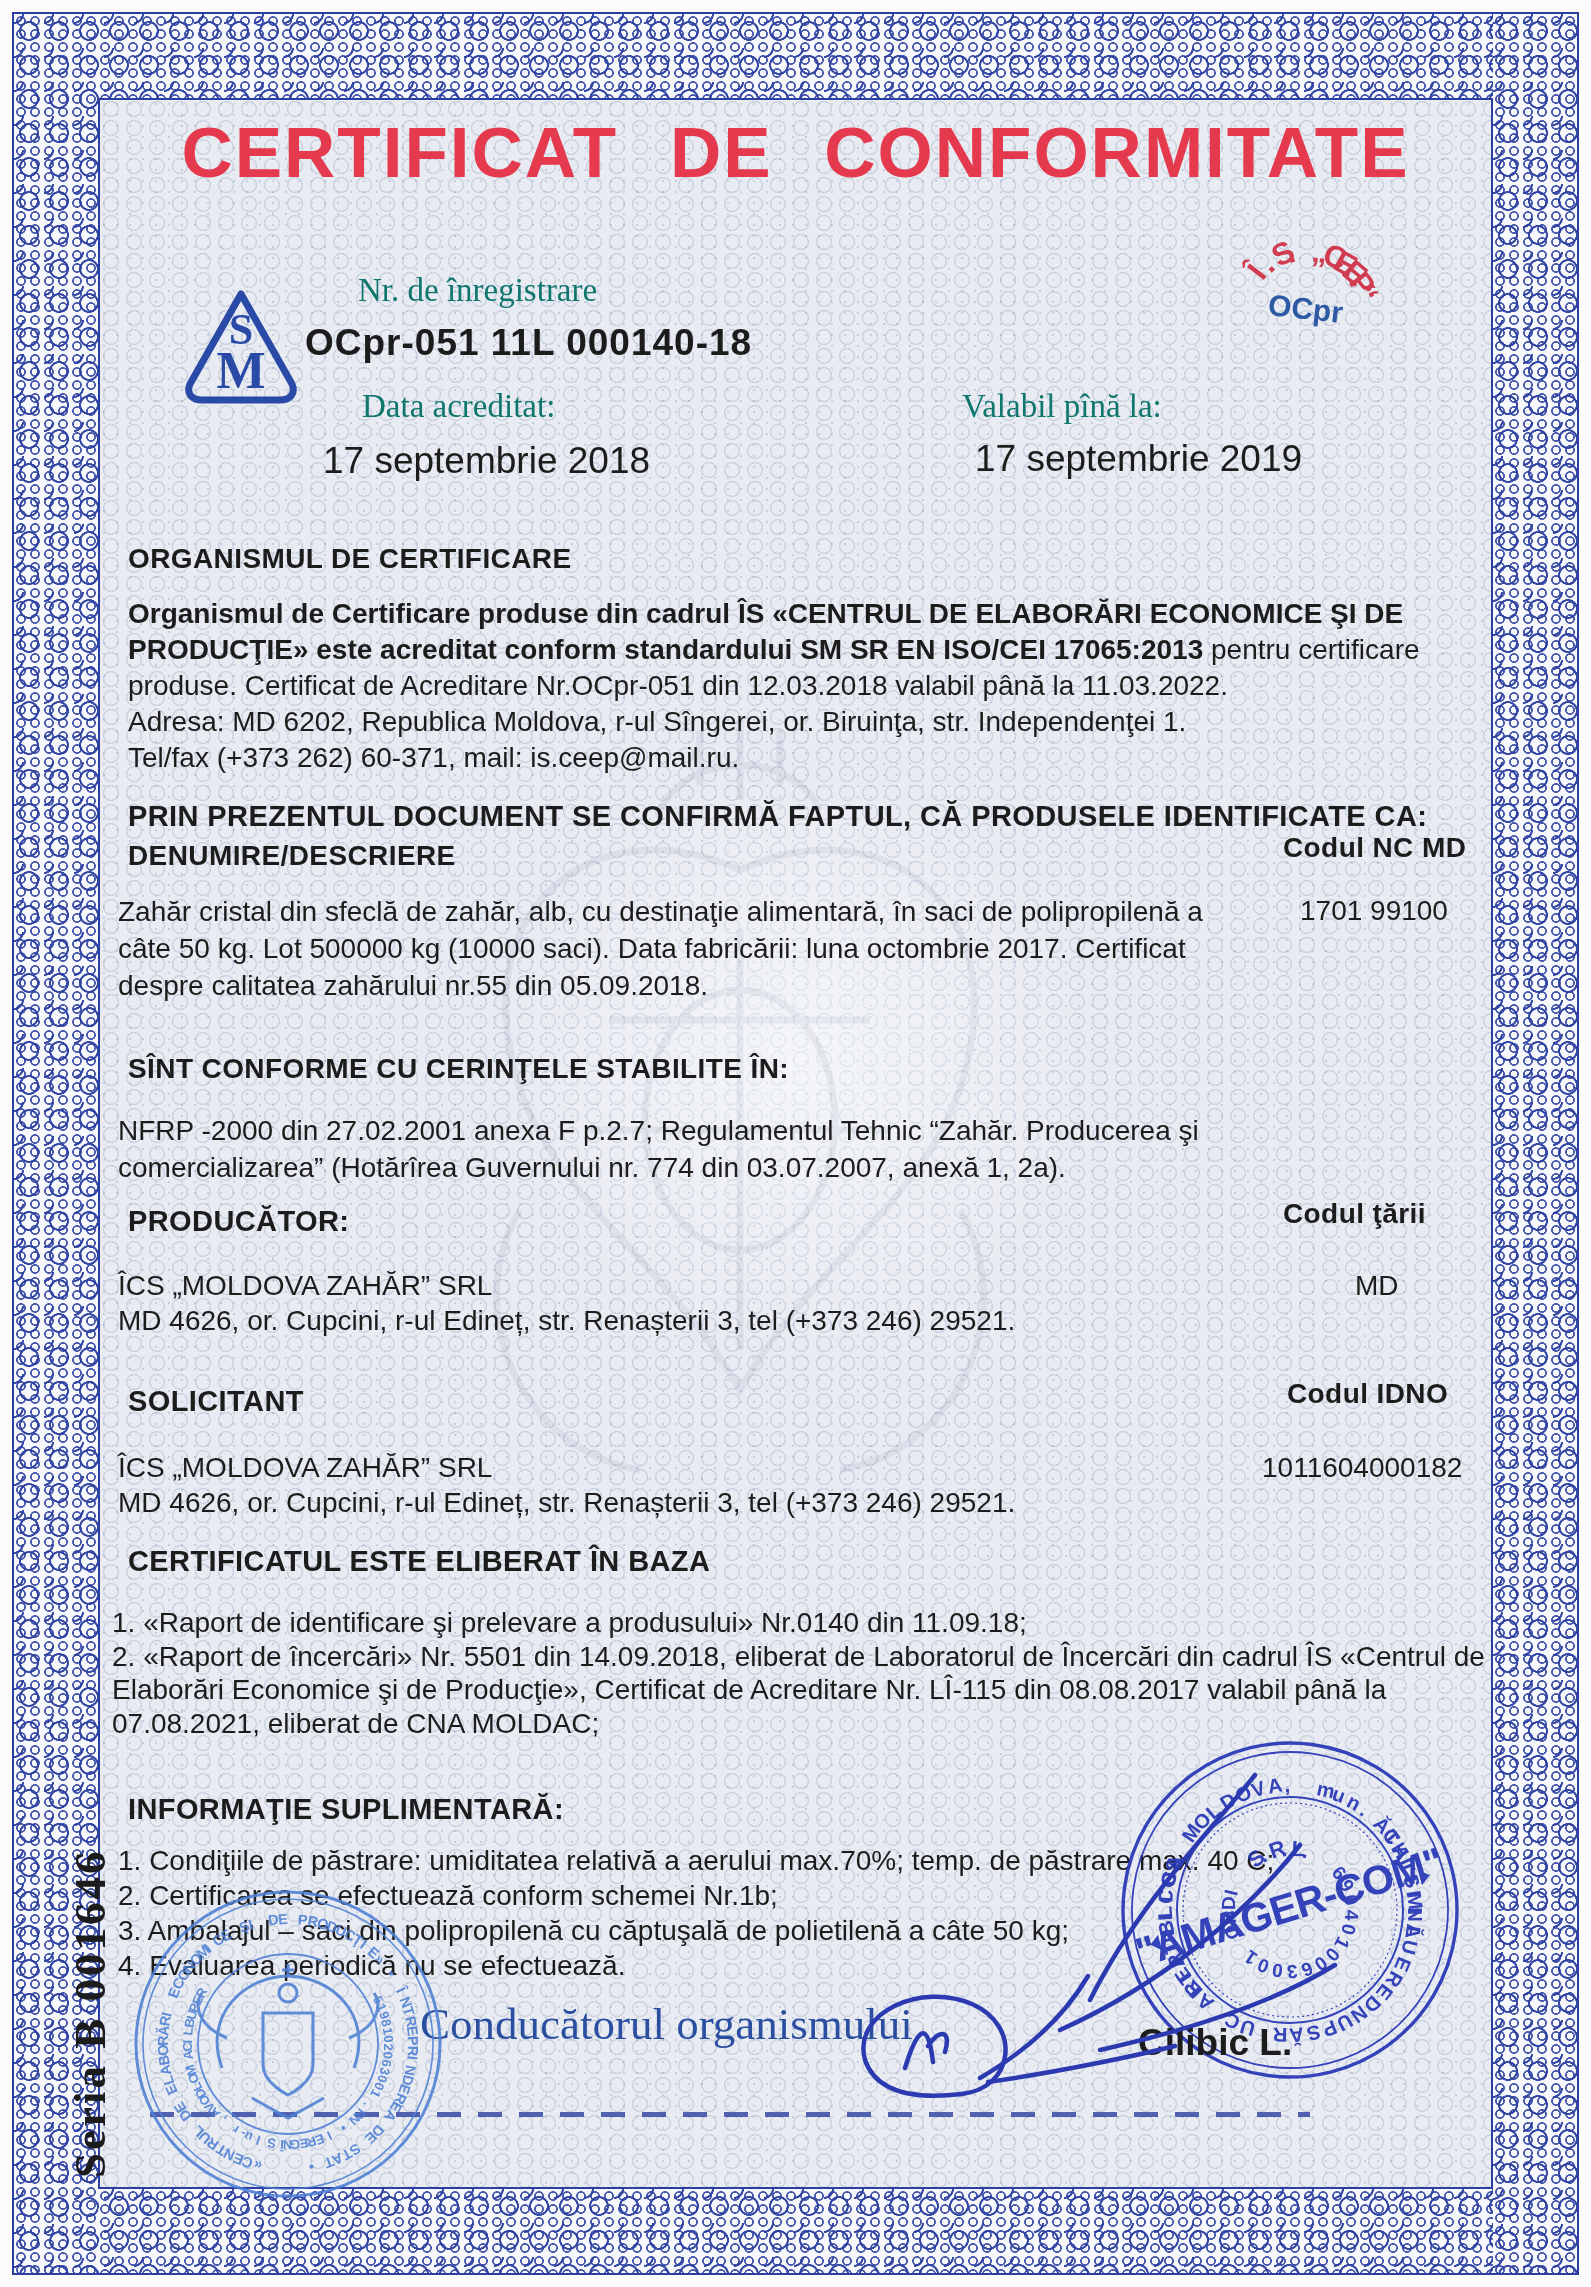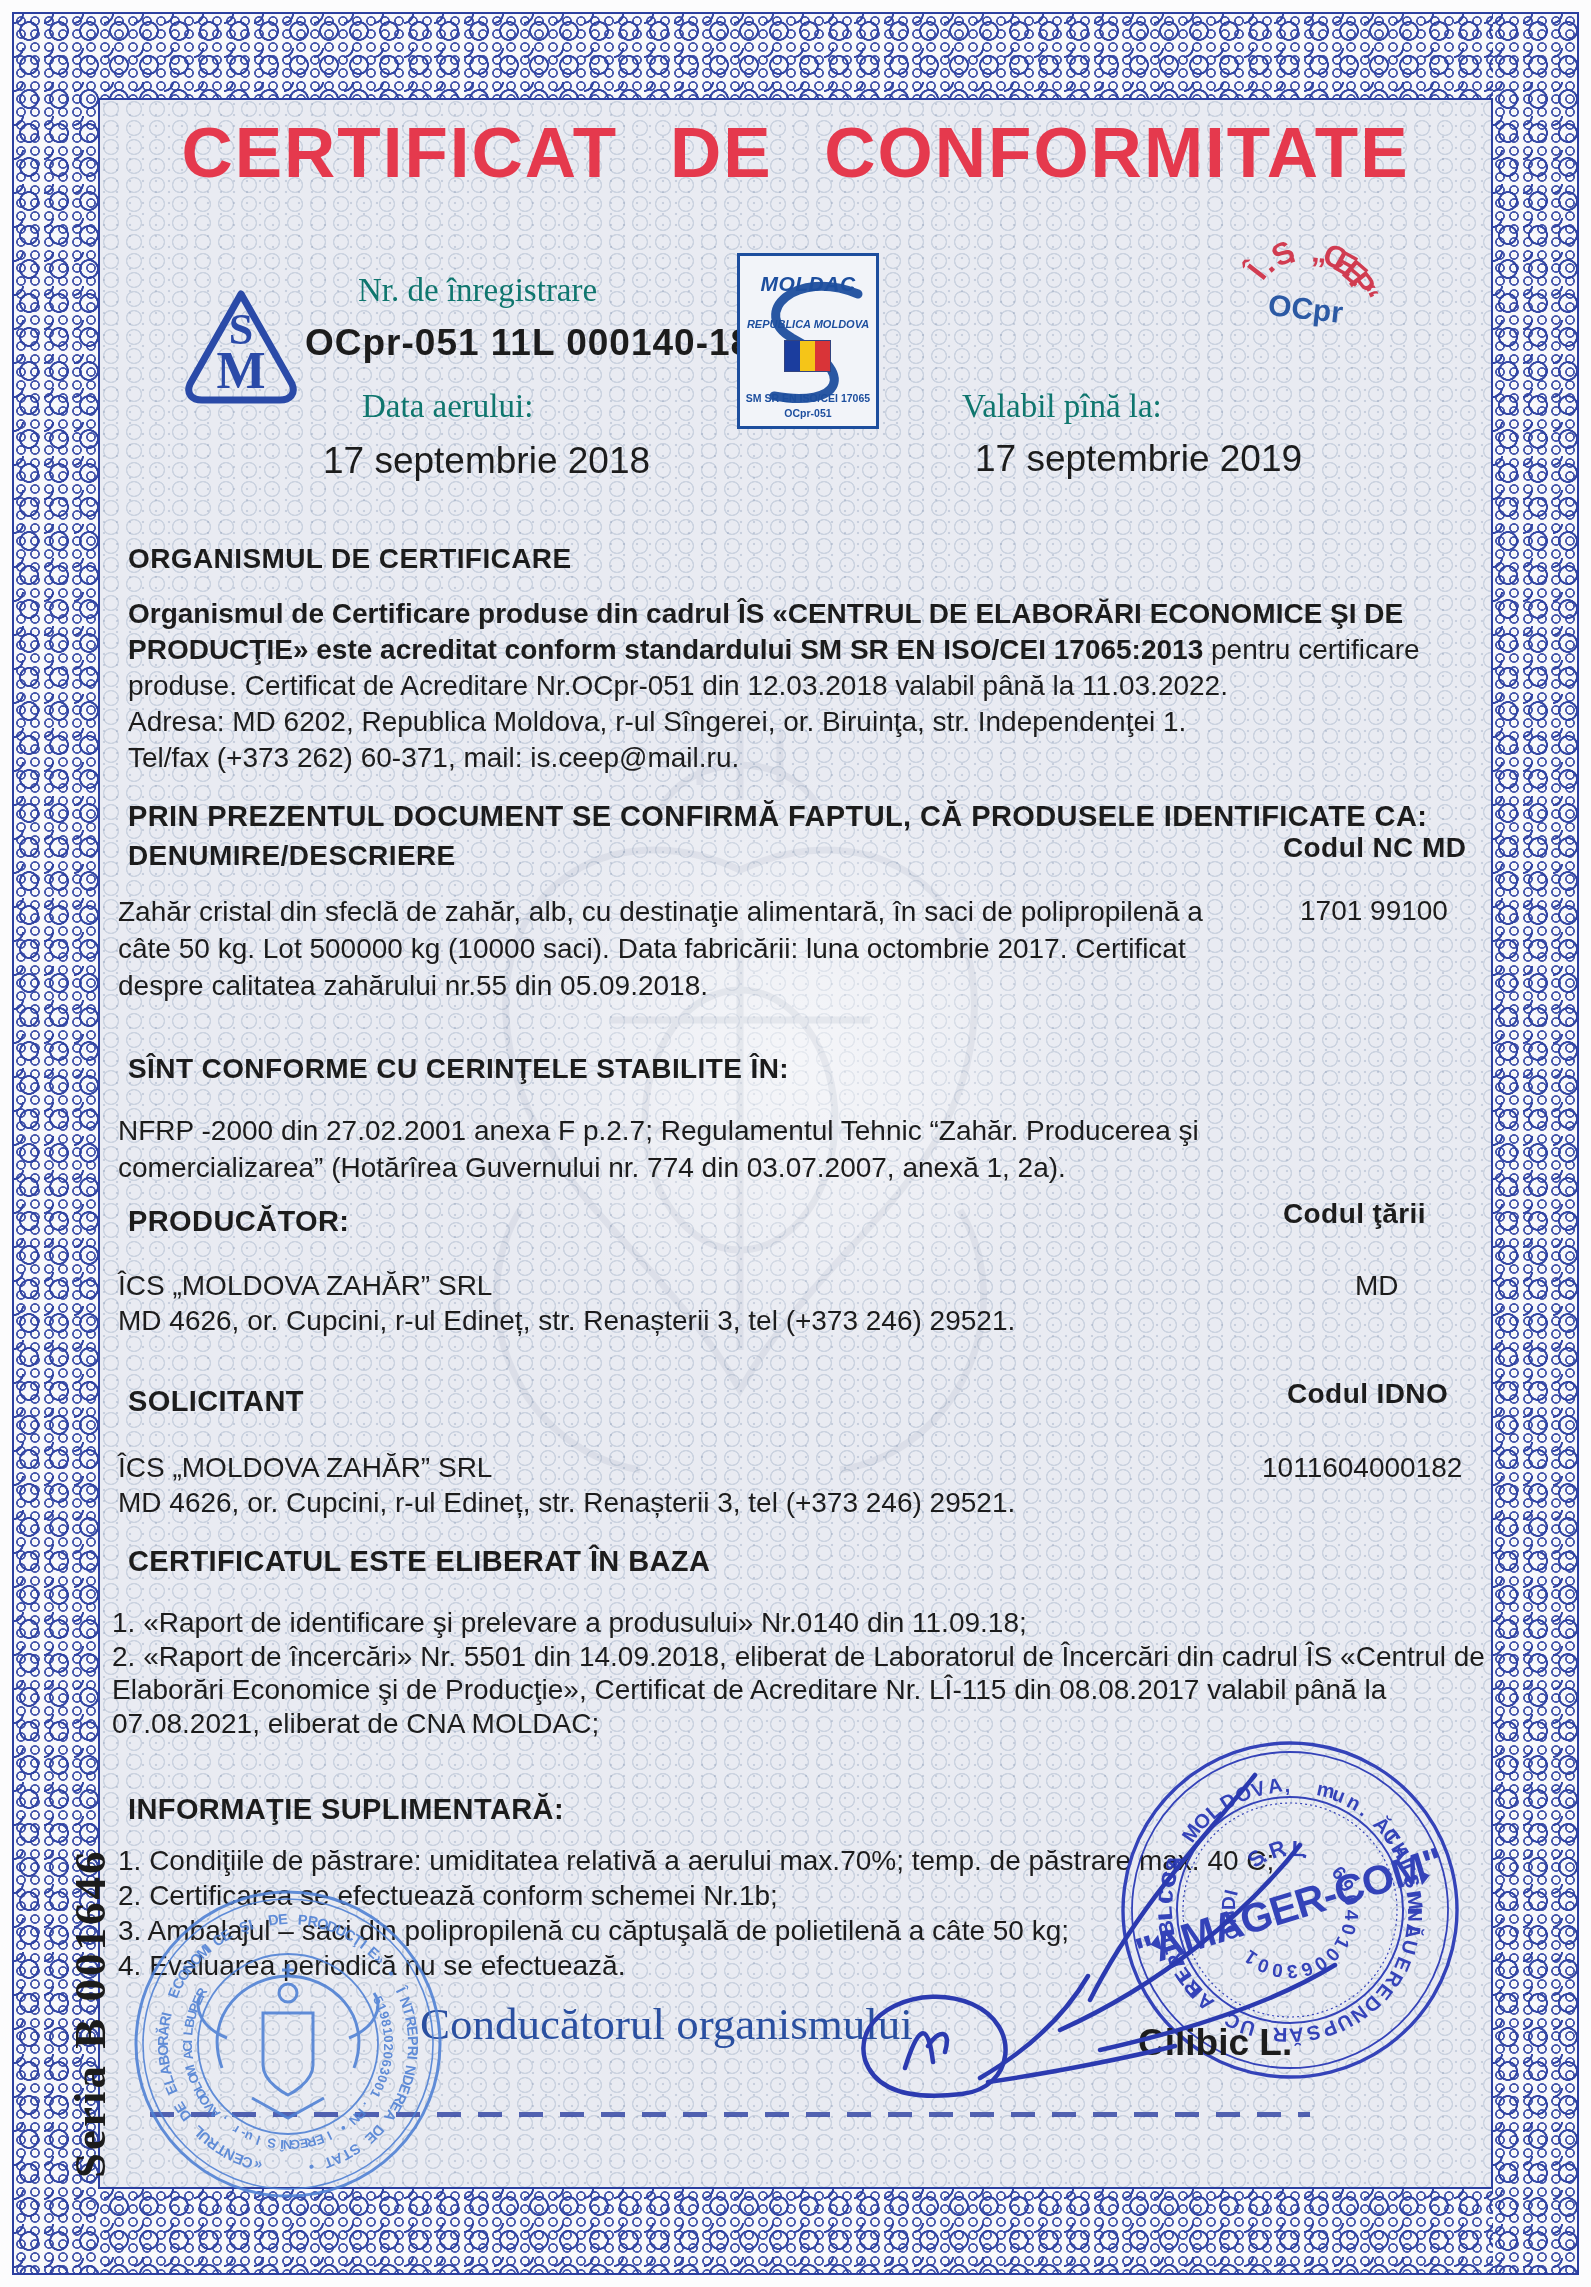--- a/index.html
+++ b/index.html
@@ -101,53 +101,39 @@
 
   <svg class="abs smlogo" viewBox="0 0 122 116">
     <path d="M61,6 L112,96 C116,106 110,112 100,112 L22,112 C12,112 6,106 10,96 Z" fill="none" stroke="#2a4aa8" stroke-width="7" stroke-linejoin="round"></path>
     <text x="61" y="56" text-anchor="middle" font-family="Liberation Serif, serif" font-weight="bold" font-size="44" fill="#2a4aa8">S</text>
     <text x="61" y="100" text-anchor="middle" font-family="Liberation Serif, serif" font-weight="bold" font-size="52" fill="#2a4aa8">M</text>
   </svg>
 
   <div class="abs lbl-blue" style="left:358px;top:272px;">Nr. de înregistrare</div>
   <div class="abs val-black b" style="left:305px;top:322px;letter-spacing:1px;">OCpr-051  11L 000140-18</div>
 
-  <div class="abs moldac">
-    <svg viewBox="0 0 136 170">
-      <path d="M118,38 C55,12 10,58 52,82 C120,118 100,152 34,140" fill="none" stroke="#1d4e9e" stroke-width="9" stroke-linecap="round" opacity=".95"></path>
-    </svg>
-    <div class="nm">MOLDAC</div>
-    <div class="rm">REPUBLICA MOLDOVA</div>
-    <div class="flag">
-      <i style="background:#1b3d9e"></i>
-        <i style="background:#f5c518"></i>
-        <i style="background:#d93438"></i>
-    </div>
-    <div class="std">SM SR EN ISO/CEI 17065</div>
-    <div class="cod">OCpr-051</div>
-  </div>
 
   <div class="abs ceep">
     <div class="arc">
         <span style="position: absolute; left: 50%; top: 50%; white-space: pre; transform-origin: 0px 0px; transform: rotate(-58deg) translateY(-82px);">Î</span>
         <span style="position: absolute; left: 50%; top: 50%; white-space: pre; transform-origin: 0px 0px; transform: rotate(-46.4deg) translateY(-82px);">.</span>
         <span style="position: absolute; left: 50%; top: 50%; white-space: pre; transform-origin: 0px 0px; transform: rotate(-34.8deg) translateY(-82px);">S</span>
         <span style="position: absolute; left: 50%; top: 50%; white-space: pre; transform-origin: 0px 0px; transform: rotate(-23.2deg) translateY(-82px);">.</span>
         <span style="position: absolute; left: 50%; top: 50%; white-space: pre; transform-origin: 0px 0px; transform: rotate(-11.6deg) translateY(-82px);"> </span>
         <span style="position: absolute; left: 50%; top: 50%; white-space: pre; transform-origin: 0px 0px; transform: rotate(0deg) translateY(-82px);">„</span>
         <span style="position: absolute; left: 50%; top: 50%; white-space: pre; transform-origin: 0px 0px; transform: rotate(11.6deg) translateY(-82px);">C</span>
         <span style="position: absolute; left: 50%; top: 50%; white-space: pre; transform-origin: 0px 0px; transform: rotate(23.2deg) translateY(-82px);">E</span>
         <span style="position: absolute; left: 50%; top: 50%; white-space: pre; transform-origin: 0px 0px; transform: rotate(34.8deg) translateY(-82px);">E</span>
         <span style="position: absolute; left: 50%; top: 50%; white-space: pre; transform-origin: 0px 0px; transform: rotate(46.4deg) translateY(-82px);">P</span>
         <span style="position: absolute; left: 50%; top: 50%; white-space: pre; transform-origin: 0px 0px; transform: rotate(58deg) translateY(-82px);">“</span>
       </div>
     <div class="sub">OCpr</div>
   </div>
 
-  <div class="abs lbl-blue" style="left:362px;top:388px;">Data aerului:</div>
+  <div class="abs lbl-blue" style="left:362px;top:388px;">Data acreditat:</div>
   <div class="abs val-black" style="left:323px;top:440px;">17 septembrie 2018</div>
   <div class="abs lbl-blue" style="left:962px;top:388px;">Valabil pînă la:</div>
   <div class="abs val-black" style="left:975px;top:438px;">17 septembrie 2019</div>
 
   <div class="abs h-bold" style="left:128px;top:543px;">ORGANISMUL DE CERTIFICARE</div>
   <div class="abs body-t" style="left:128px;top:596px;width:1392px;">
     <span class="b">Organismul de Certificare produse din cadrul ÎS «CENTRUL DE ELABORĂRI ECONOMICE ŞI DE PRODUCŢIE» este acreditat conform standardului SM SR EN ISO/CEI 17065:2013</span><span> pentru certificare produse. Certificat de Acreditare Nr.OCpr-051 din 12.03.2018 valabil până la 11.03.2022.</span>
     <div class="it">Adresa: MD 6202, Republica Moldova, r-ul Sîngerei, or. Biruinţa, str. Independenţei 1.</div>
     <div class="it">Tel/fax (+373 262) 60-371, mail: is.ceep@mail.ru.</div>
   </div>

